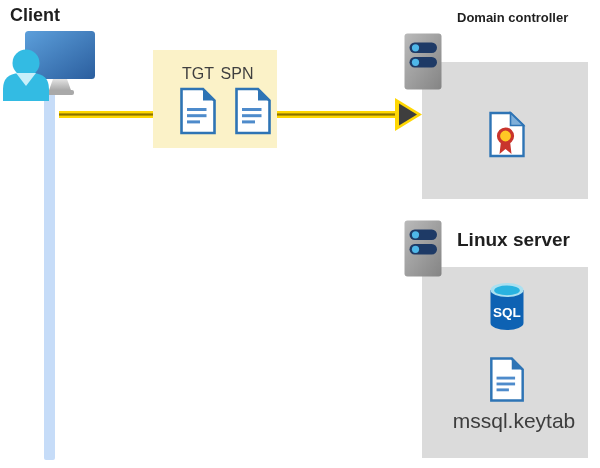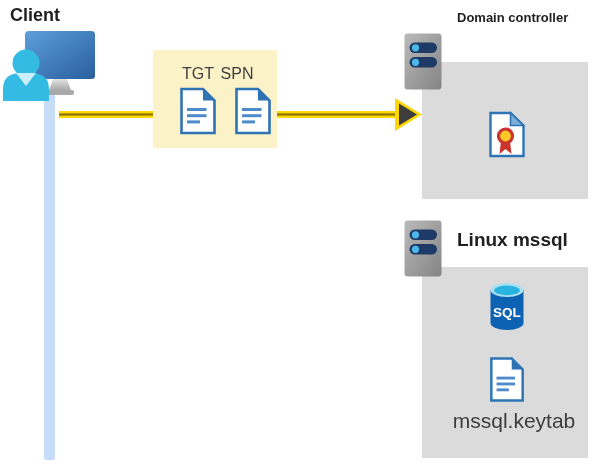--- a/index.html
+++ b/index.html
@@ -113,21 +113,21 @@
           <stop offset="1" stop-color="#848484"></stop>
       </linearGradient>
     </defs>
     <rect x="0.5" y="0.5" width="37" height="56" rx="3" fill="url(#gSrv2)"></rect>
     <rect x="5.5" y="9.5" width="27.5" height="10.5" rx="5.2" fill="#1E3A66"></rect>
     <circle cx="11.5" cy="14.8" r="3.6" fill="#4FB7E8"></circle>
     <rect x="5.5" y="24" width="27.5" height="10.5" rx="5.2" fill="#1E3A66"></rect>
     <circle cx="11.5" cy="29.3" r="3.6" fill="#4FB7E8"></circle>
   </svg>
 
-  <div class="abs label linux-label">Linux mssql</div>
+  <div class="abs label linux-label">Linux server</div>
 
   <svg class="abs icon" style="left:489px;top:281px;" width="36" height="51" viewBox="0 0 36 51">
     <path d="M1.5,9 L1.5,42 A16.5,7 0 0 0 34.5,42 L34.5,9 Z" fill="#0E62B3"></path>
     <ellipse cx="18" cy="9" rx="16.5" ry="7" fill="#ABE0F0"></ellipse>
     <ellipse cx="18" cy="9.4" rx="12.8" ry="4.8" fill="#29B3E0"></ellipse>
     <text x="18" y="36" text-anchor="middle" font-size="13.5" font-weight="700" fill="#FFFFFF">SQL</text>
   </svg>
 
   <svg class="abs icon" style="left:488px;top:356px;" width="38" height="47" viewBox="0 0 40 48">
     <path d="M3.5,2 H25 L36.5,13.5 V46 H3.5 Z" fill="#FFFFFF" stroke="#2E74B5" stroke-width="2.6"></path>

